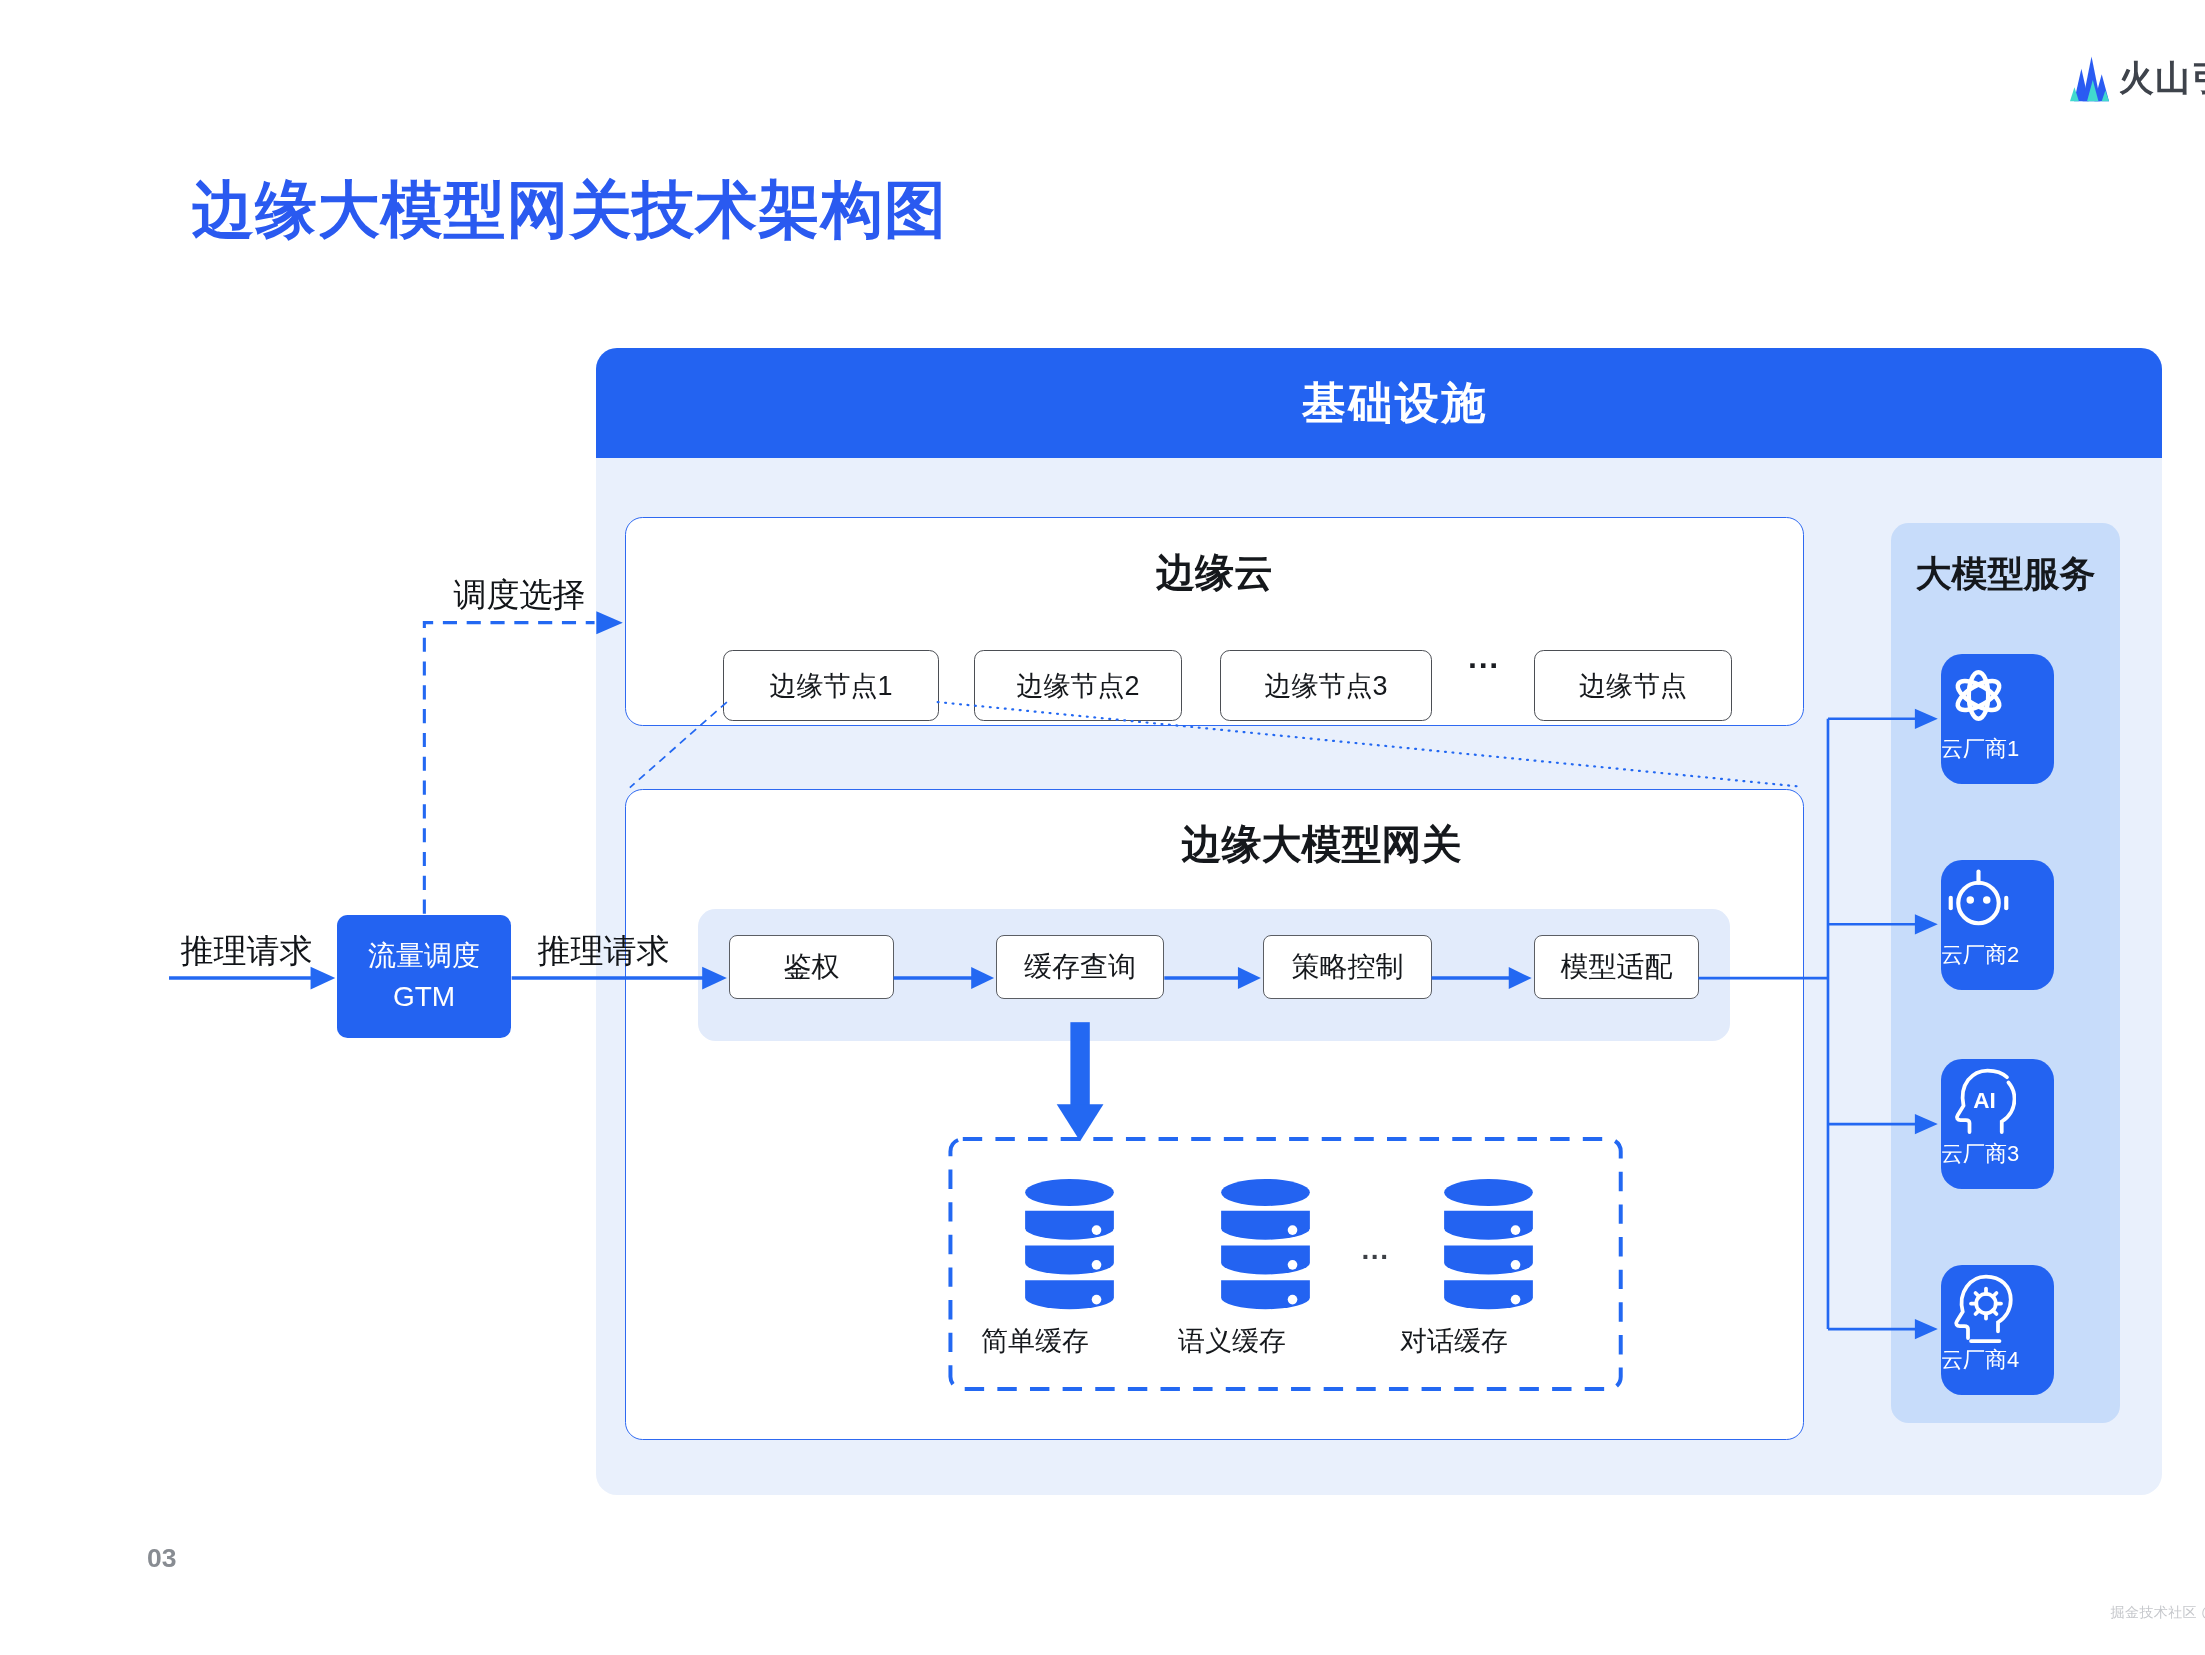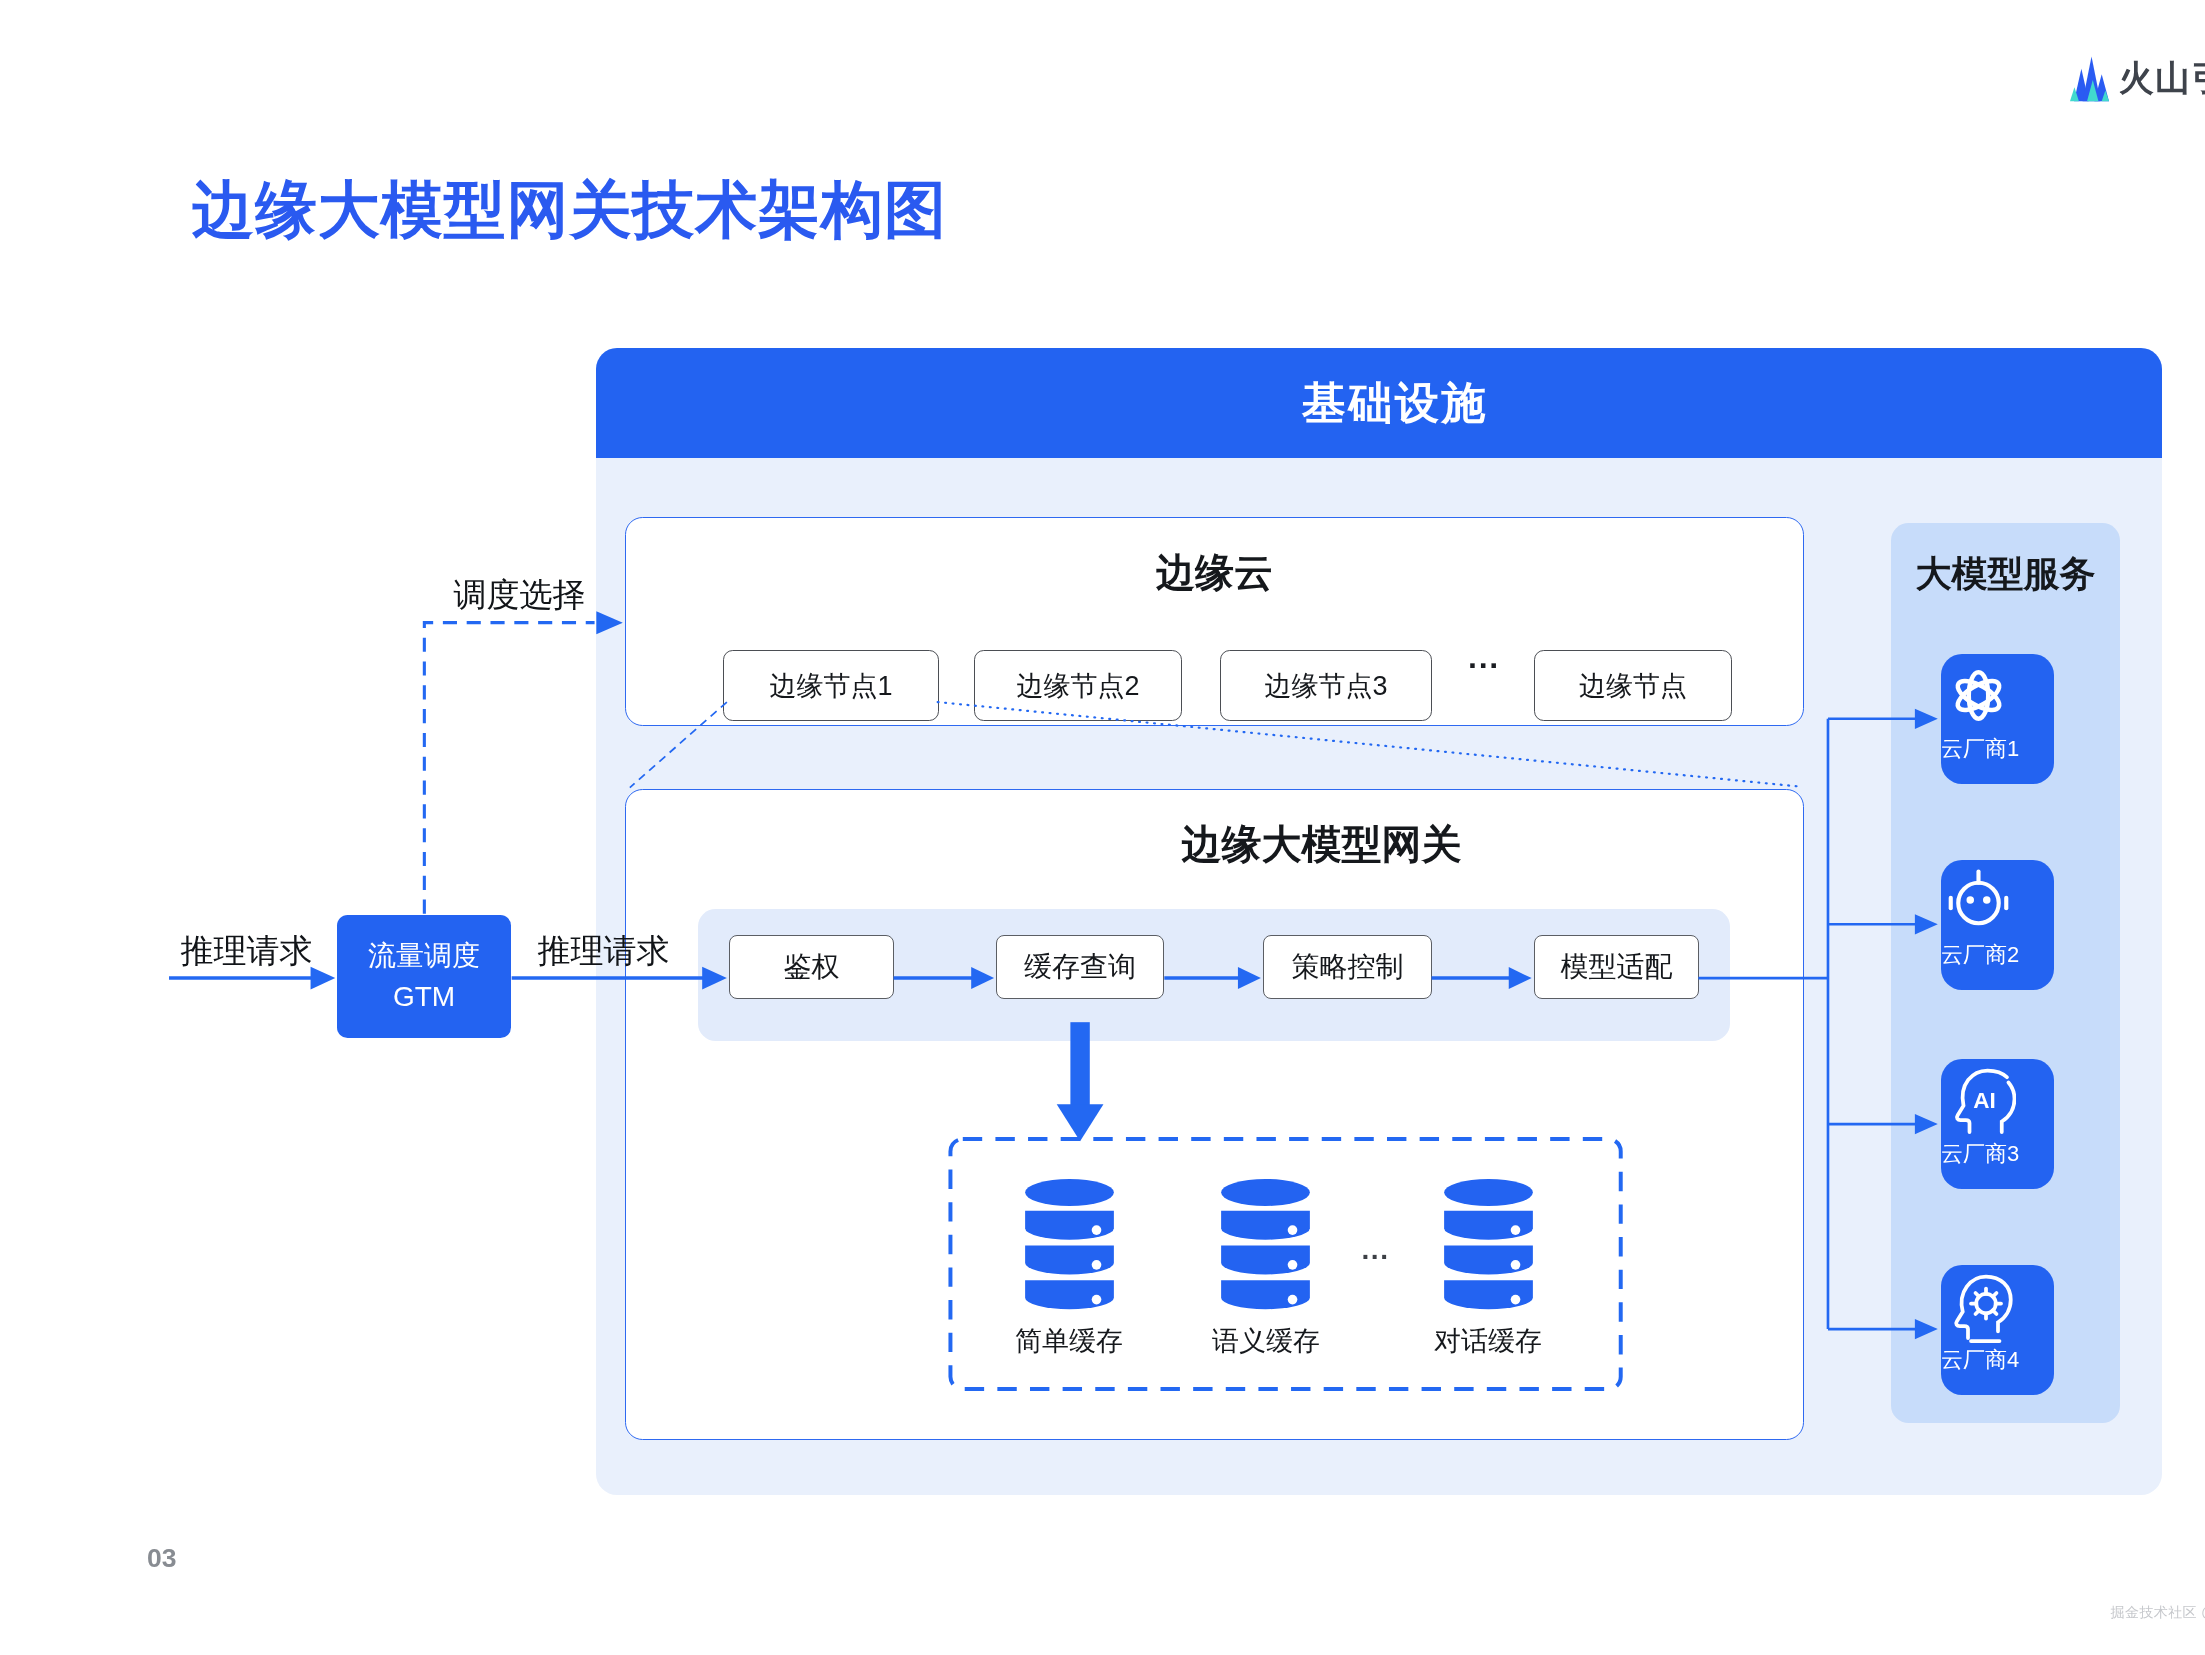--- a/index.html
+++ b/index.html
@@ -43,21 +43,21 @@
   }
   .hdots{display:flex;align-items:center;justify-content:center;font-weight:700;color:#1A1C21;z-index:6;}
   
   .gateway{left:625px;top:789px;width:1179px;height:651px;background:#fff;border:1.8px solid #2E69F1;border-radius:17.6px;z-index:5;}
   .gateway-title{left:625px;top:817px;width:1393px;text-align:center;font-size:40px;font-weight:700;z-index:6;}
   .strip{left:698px;top:909px;width:1032px;height:132px;background:var(--strip-bg);border-radius:17.6px;z-index:6;}
   .step{
     top:935px;height:64px;background:#fff;border:1.3px solid var(--step-border);border-radius:8px;
     display:flex;align-items:center;justify-content:center;font-size:28px;z-index:7;
   }
-  .cache-label{top:1323px;width:176px;text-align:center;font-size:27px;font-weight:500;z-index:7;}
+  .cache-label{top:1323px;width:176px;font-size:27px;font-weight:500;z-index:7;}
   .cyl{top:1178px;z-index:7;}
   
   .flow-label{width:159px;text-align:center;font-size:33px;font-weight:500;color:#111418;z-index:20;white-space:nowrap;}
   .gtm{
     left:337px;top:915px;width:174px;height:123px;background:var(--accent);border-radius:10.6px;
     display:flex;flex-direction:column;align-items:center;justify-content:center;z-index:10;
   }
   .gtm span{color:#fff;font-size:28px;line-height:1.45;}
   
   .panel{left:1891px;top:523px;width:229px;height:900px;background:var(--panel-bg);border-radius:17.6px;z-index:4;}

